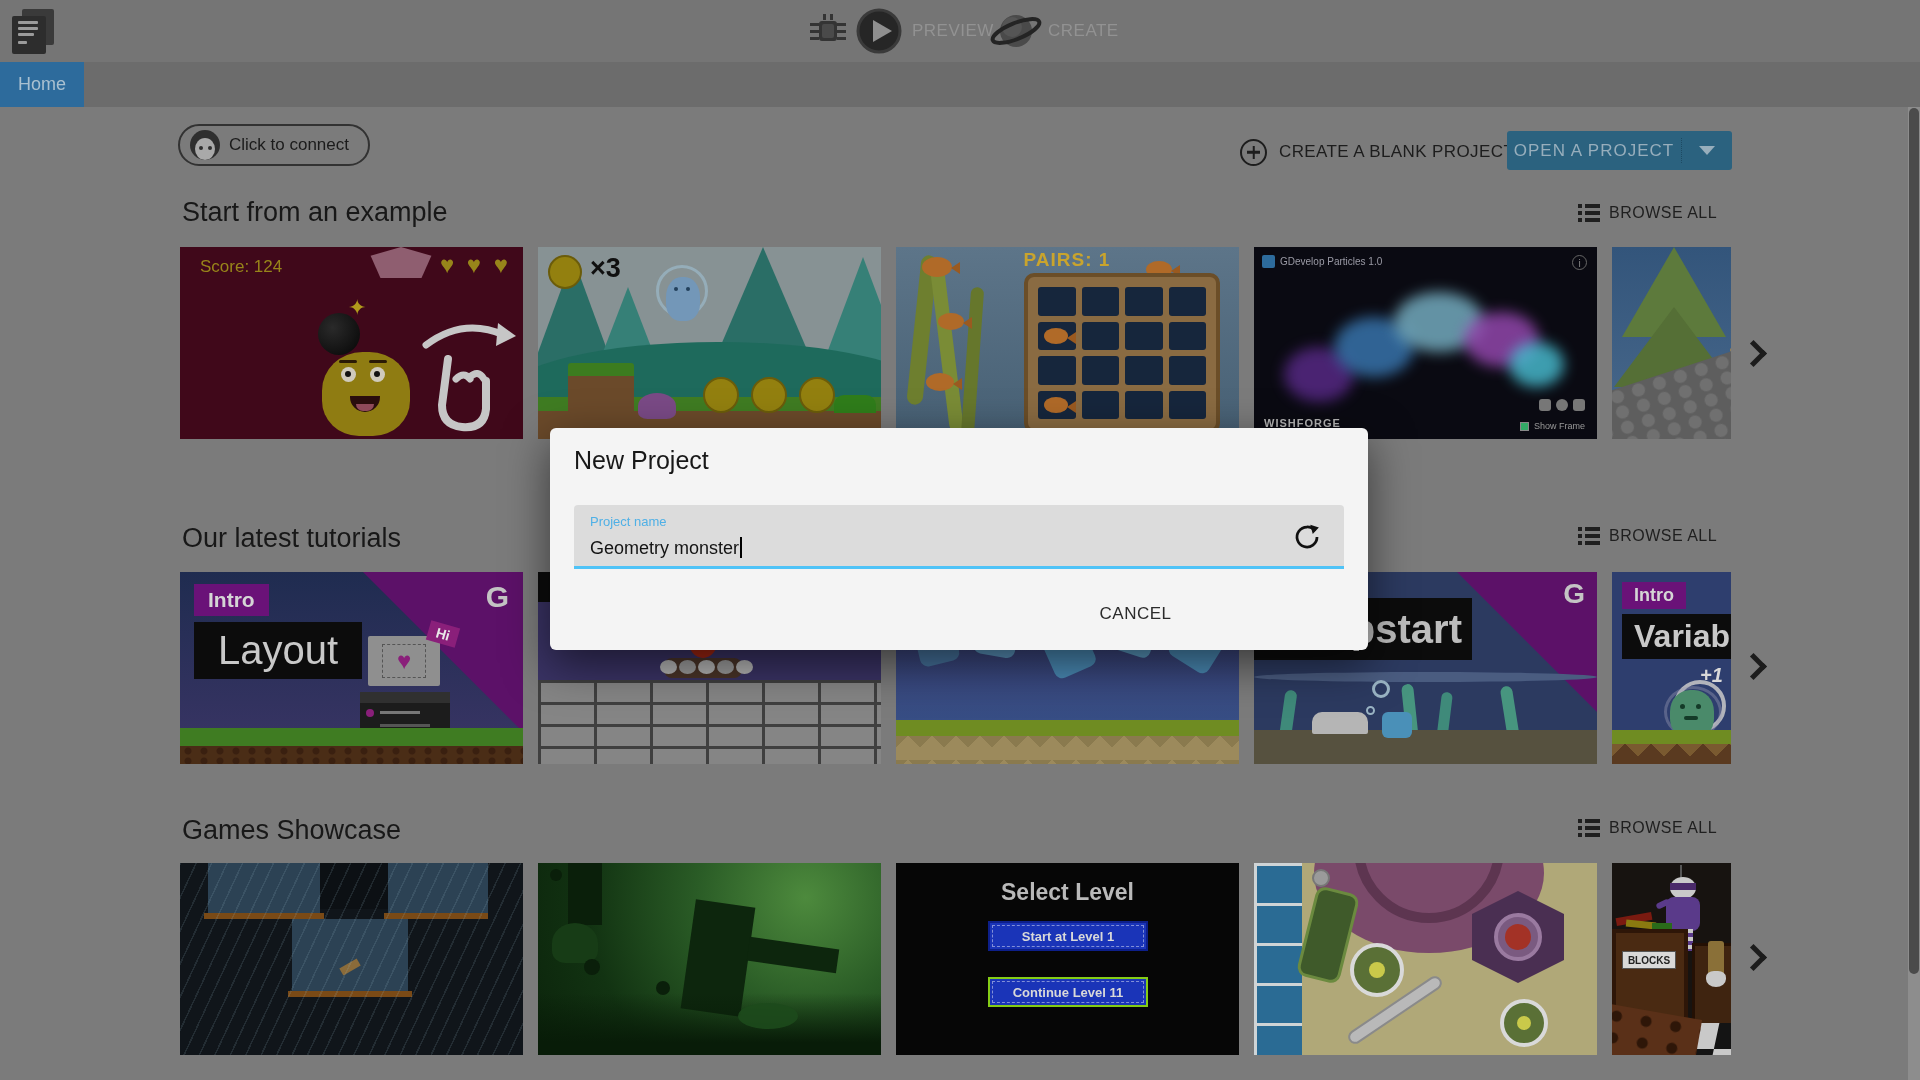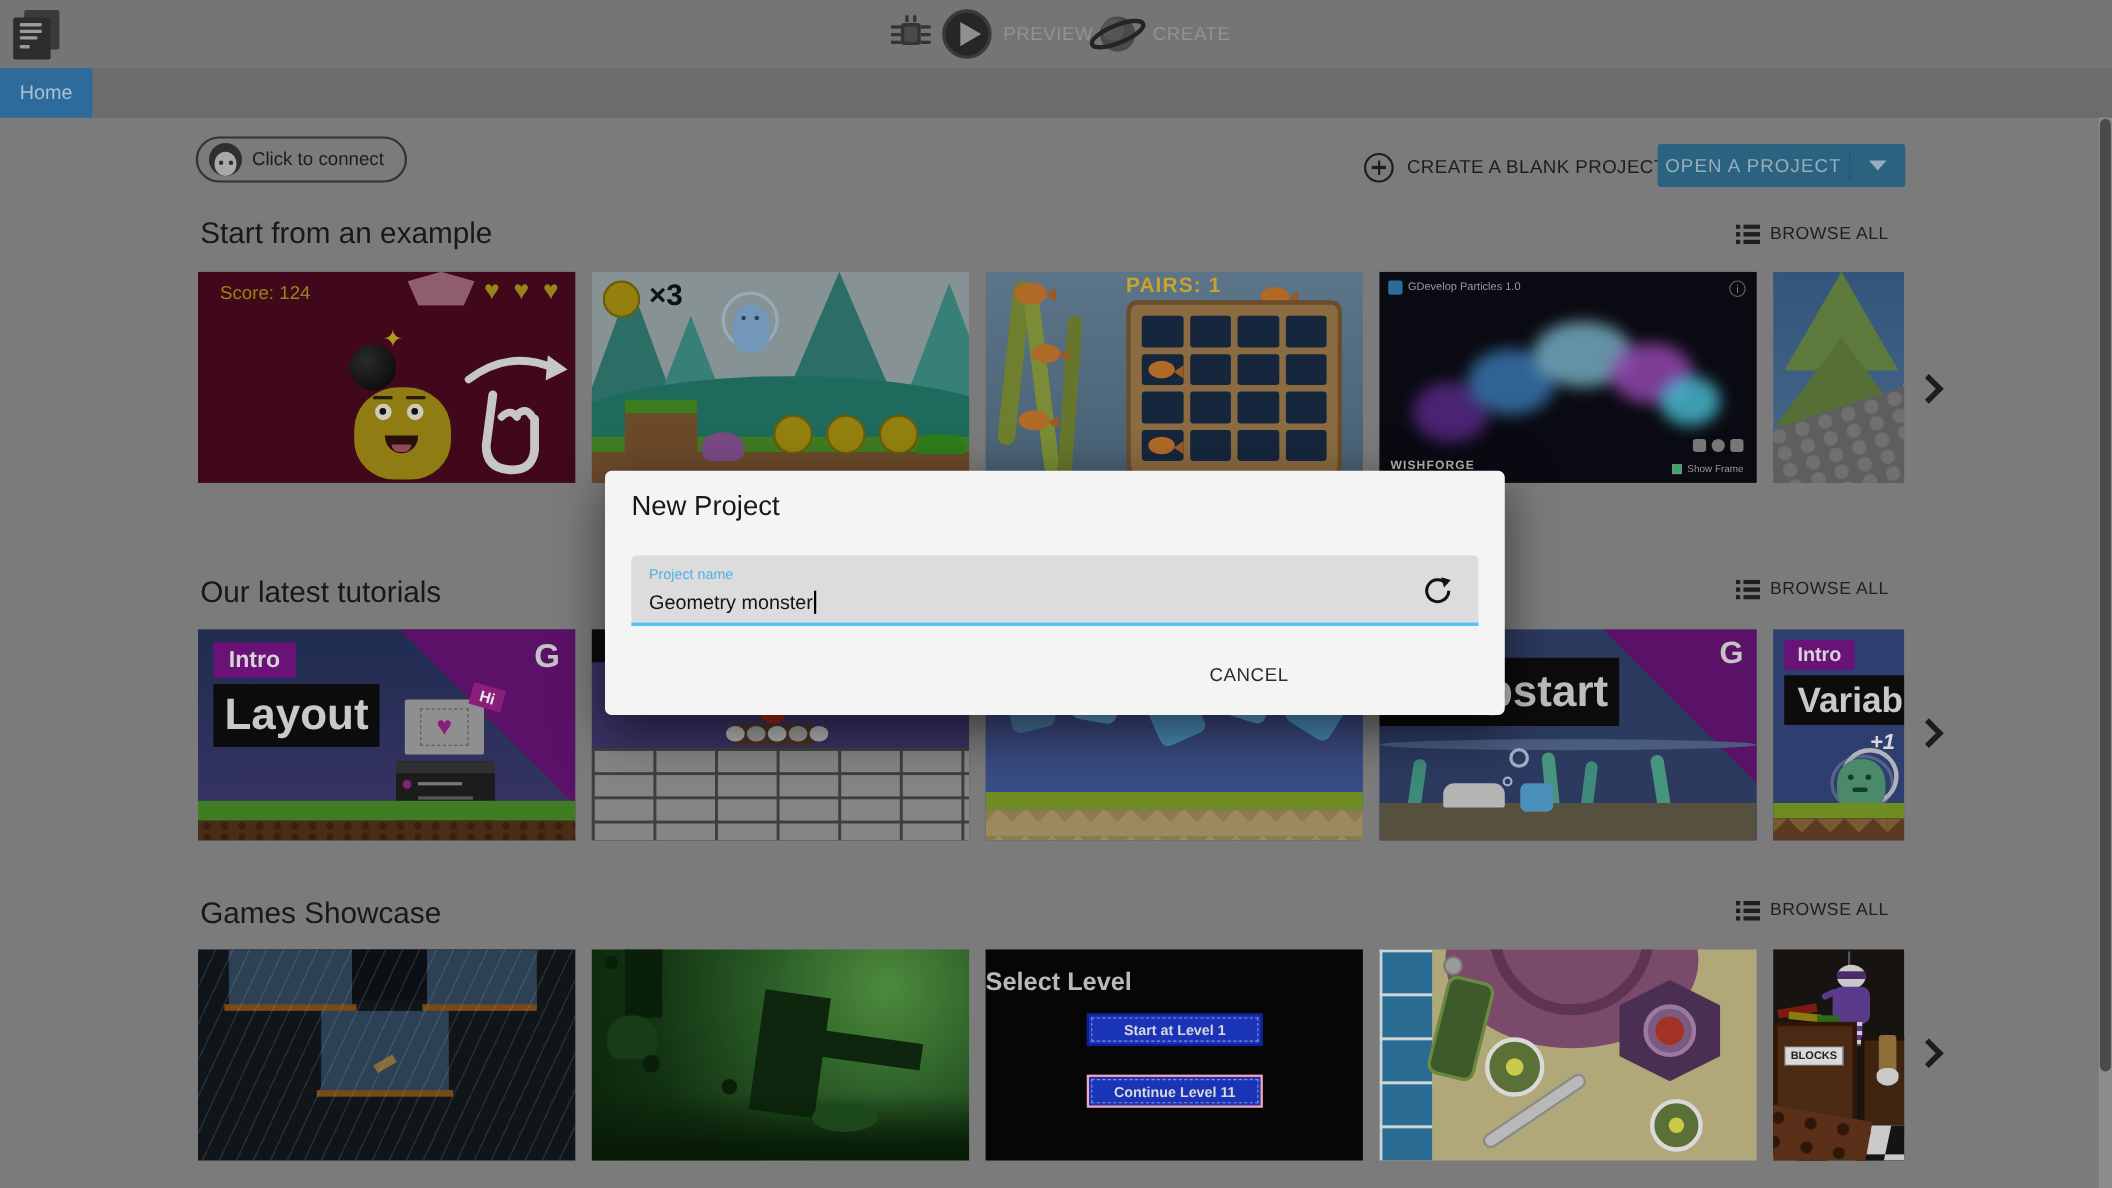--- a/index.html
+++ b/index.html
@@ -312,21 +312,21 @@
     </div>
   </div>
   <div class="abs chev" style="top:344px"></div>
 
   <div class="abs row-clip" style="top:572px;height:193px">
 
     <div class="card" style="left:0;background:linear-gradient(#1f2c50,#3b3566)">
       <div class="abs" style="right:0;top:0;width:160px;height:160px;background:#5c1168;clip-path:polygon(100% 0,0 0,100% 100%)"></div>
       <div class="gq" style="right:14px;top:8px;font-size:30px">G</div>
       <div class="abs" style="left:14px;top:12px;background:#6a1278;color:#d5d5d5;font-size:21px;font-weight:bold;padding:4px 14px">Intro</div>
-      <div class="abs" style="left:14px;top:50px;background:#0c0c0c;color:#c9c9c9;font-size:40px;font-weight:bold;padding:6px 10px">Layout</div>
+      <div class="abs" style="left:14px;top:50px;background:#0c0c0c;color:#c9c9c9;font-size:40px;font-weight:normal;padding:6px 24px">Layout</div>
       <div class="abs" style="left:188px;top:64px;width:72px;height:50px;background:#8f8f8f;border-radius:2px;
            display:flex;align-items:center;justify-content:center">
         <span style="color:#8a1f7a;font-size:24px">♥</span>
         <span class="abs" style="left:14px;top:8px;width:44px;height:34px;border:1px dashed #555"></span>
       </div>
       <div class="abs" style="left:248px;top:52px;background:#8a1f7a;color:#e9e9e9;font-size:14px;font-weight:bold;
            padding:2px 8px;transform:rotate(16deg)">Hi</div>
       <div class="abs" style="left:180px;top:120px;width:90px;height:58px;background:#1c1c1c;border-radius:2px">
         <span class="abs" style="left:0;top:0;width:90px;height:11px;background:#303030"></span>
         <span class="abs" style="left:6px;top:17px;width:8px;height:8px;border-radius:50%;background:#8a1f7a"></span>
@@ -434,27 +434,27 @@
       <div class="abs" style="left:14px;top:60px;width:46px;height:40px;background:#173c16;border-radius:50% 50% 30% 30%"></div>
       <div class="abs" style="left:46px;top:96px;width:16px;height:16px;border-radius:50%;background:#0a1f0a"></div>
       <div class="abs" style="left:118px;top:118px;width:14px;height:14px;border-radius:50%;background:#0a1f0a"></div>
       <div class="abs" style="left:12px;top:6px;width:12px;height:12px;border-radius:50%;background:#0a1f0a"></div>
       <div class="abs" style="left:0;top:130px;width:343px;height:62px;background:linear-gradient(transparent,#081c08 80%)"></div>
       <div class="abs" style="left:200px;top:140px;width:60px;height:26px;background:#1d4a1c;border-radius:50%;opacity:.9"></div>
 
     </div>
 
     <div class="card" style="left:716px;background:#060606">
-      <div class="abs" style="left:0;top:16px;width:343px;text-align:left;color:#b9b9b9;font-size:23px;font-weight:bold">Select Level</div>
+      <div class="abs" style="left:0;top:16px;width:343px;text-align:center;color:#b9b9b9;font-size:23px;font-weight:bold">Select Level</div>
       <div class="abs" style="left:92px;top:58px;width:160px;height:30px;background:#1a34b8;border:2px solid #0d1f8a;
            display:flex;align-items:center;justify-content:center">
         <span style="position:absolute;inset:2px;border:1px dashed rgba(255,255,255,.45)"></span>
         <span style="color:#d9d9d9;font-size:13px;font-weight:bold">Start at Level 1</span>
       </div>
-      <div class="abs" style="left:92px;top:114px;width:160px;height:30px;background:#1a34b8;border:2px solid #fca5a5;
+      <div class="abs" style="left:92px;top:114px;width:160px;height:30px;background:#1a34b8;border:2px solid #84cc16;
            display:flex;align-items:center;justify-content:center">
         <span style="position:absolute;inset:2px;border:1px dashed rgba(255,255,255,.45)"></span>
         <span style="color:#d9d9d9;font-size:13px;font-weight:bold">Continue Level 11</span>
       </div>
 
     </div>
 
     <div class="card" style="left:1074px;background:#b0a878">
       <div class="abs" style="left:0;top:0;width:48px;height:192px;background:#2a6b94;
            background-image:linear-gradient(#cfd4d6 3px,transparent 3px),linear-gradient(90deg,#cfd4d6 3px,transparent 3px);

